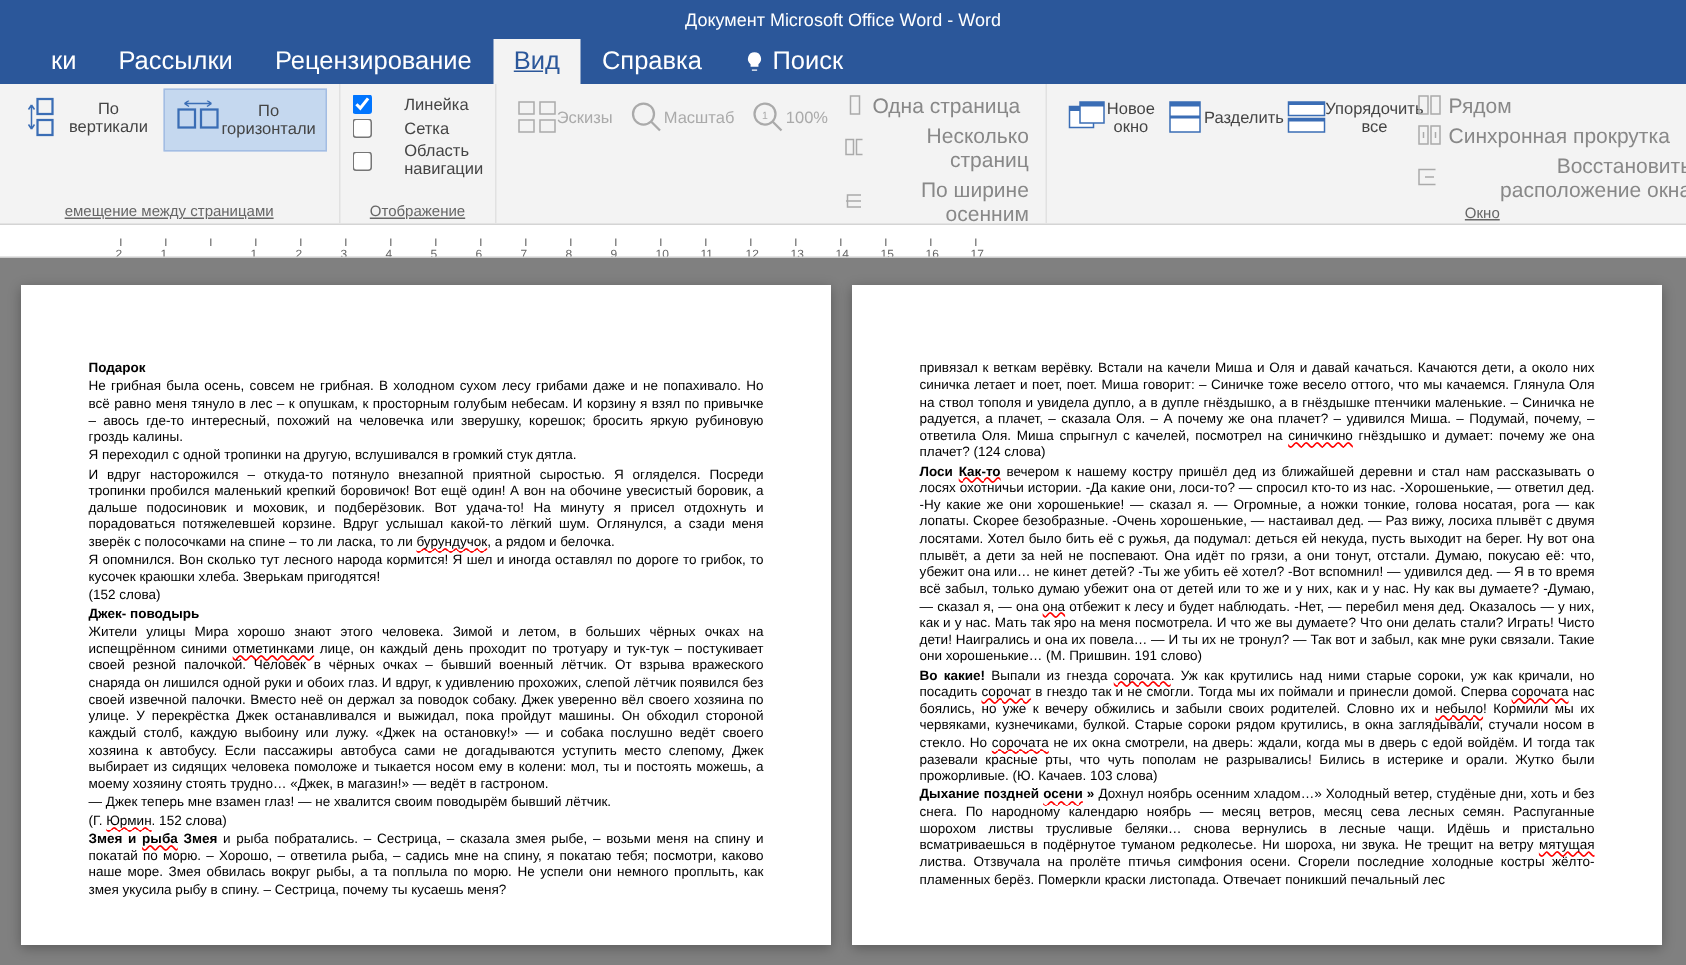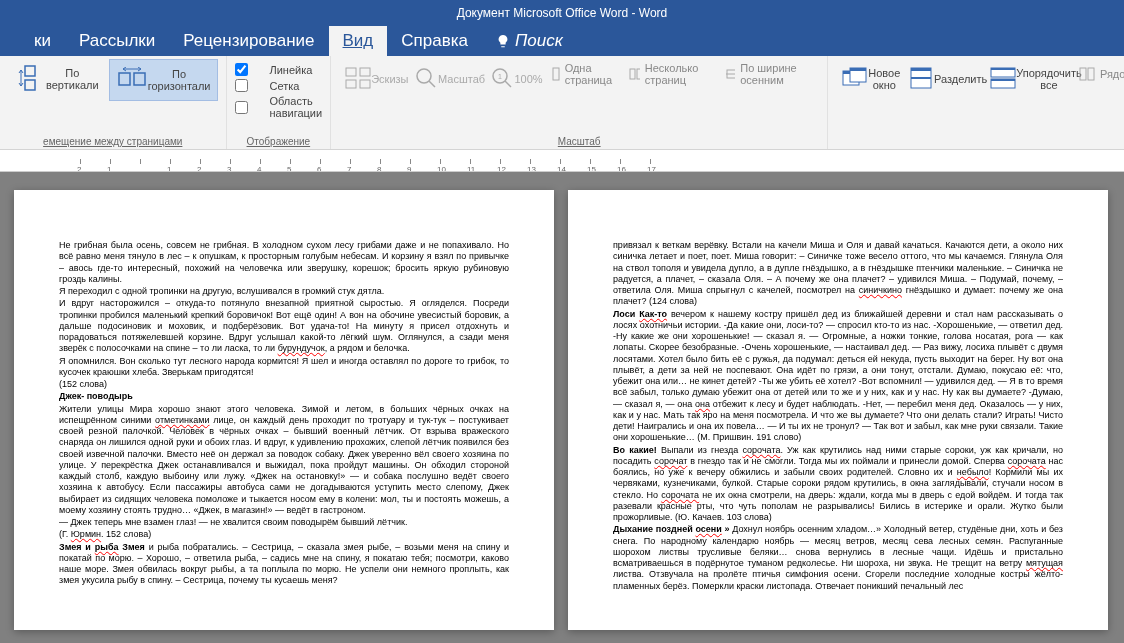--- a/index.html
+++ b/index.html
@@ -1,32 +1,32 @@
 <!DOCTYPE html>
 <html><head>
 <meta charset="utf-8">
 <style>
 * { margin: 0; padding: 0; box-sizing: border-box; font-family: 'Segoe UI', Tahoma, sans-serif; }
 body { background: #e6e6e6; overflow: hidden; width: 1124px; height: 643px; }
 .title-bar { background: #2b579a; color: #fff; height: 26px; display: flex; align-items: center; justify-content: center; font-size: 12px; }
 .tabs { background: #2b579a; height: 30px; display: flex; align-items: center; padding-left: 20px; }
 .tab { color: #fff; font-size: 17px; padding: 0 14px; height: 30px; display: flex; align-items: center; cursor: pointer; }
 .tab.active { background: #f3f3f3; color: #2b579a; text-decoration: underline; }
-.search-tab { display: flex; align-items: center; gap: 5px; font-style: italic; }
+.search-tab { display: flex; align-items: center; gap: 5px; }
 .ribbon { background: #f3f3f3; height: 94px; border-bottom: 1px solid #d4d4d4; display: flex; }
 .ribbon-group { border-right: 1px solid #e1e1e1; padding: 3px 8px 0 8px; display: flex; flex-direction: column; justify-content: space-between; }
 .ribbon-group-label { text-align: center; font-size: 10px; color: #666; padding: 2px 0; text-decoration: underline; }
 .group-content { display: flex; align-items: flex-start; gap: 4px; flex: 1; }
 .big-btn { display: flex; flex-direction: row; align-items: center; justify-content: flex-start; padding: 3px 6px; font-size: 11px; color: #444; cursor: pointer; text-align: center; min-width: 50px; }
 .big-btn.active { background: #c5d8ef; border: 1px solid #a3bde3; }
 .big-btn .icon { width: 32px; height: 32px; margin-bottom: 2px; display: flex; align-items: center; justify-content: center; }
 .check-list { display: flex; flex-direction: column; gap: 3px; padding-top: 4px; font-size: 11px; color: #444; }
 .check-item { display: flex; align-items: center; gap: 22px; cursor: pointer; }
 .check-item input { width: 13px; height: 13px; }
-.small-stack { display: flex; gap: 2px; font-size: 11px; color: #888; padding-top: 2px; }
+.small-stack { display: flex; flex-direction: column; gap: 2px; font-size: 14px; color: #888; padding-top: 2px; text-align: right; }
 .small-row { display: flex; align-items: center; gap: 5px; padding: 1px 3px; }
 .ruler-area { background: #fff; height: 22px; border-bottom: 1px solid #ccc; position: relative; font-size: 8px; color: #666; overflow: hidden; }
 .ruler { position: absolute; left: 80px; top: 0; height: 22px; display: flex; align-items: center; }
 .tick { width: 30px; border-left: 1px solid #888; height: 5px; position: relative; }
 .tick-label { position: absolute; top: 6px; left: -4px; }
 .doc-area { background: #808080; height: 471px; overflow: auto; display: flex; gap: 14px; padding: 18px 14px; }
 .page { background: #fff; width: 540px; min-height: 440px; box-shadow: 0 2px 8px rgba(0,0,0,0.3); padding: 50px 45px 20px 45px; font-size: 9px; line-height: 1.25; color: #000; font-family: 'Times New Roman', serif; }
 .page p { margin-bottom: 1px; text-align: justify; }
 .page .bold { font-weight: bold; }
 .page .err { text-decoration: underline wavy red; text-decoration-skip-ink: none; }
@@ -306,20 +306,21 @@
         <span class="tick-label">16</span>
       </div>
       <div class="tick">
         <span class="tick-label">17</span>
       </div>
     </div>
 </div>
 
 <div class="doc-area">
   <div class="page">
+    <p class="bold">Подарок</p>
     <p>Не грибная была осень, совсем не грибная. В холодном сухом лесу грибами даже и не попахивало. Но всё равно меня тянуло в лес – к опушкам, к просторным голубым небесам. И корзину я взял по привычке – авось где-то интересный, похожий на человечка или зверушку, корешок; бросить яркую рубиновую гроздь калины.</p>
     <p>Я переходил с одной тропинки на другую, вслушивался в громкий стук дятла.</p>
     <p><span>И вдруг насторожился – откуда-то потянуло внезапной приятной сыростью. Я огляделся. Посреди тропинки пробился маленький крепкий боровичок! Вот ещё один! А вон на обочине увесистый боровик, а дальше подосиновик и моховик, и подберёзовик. Вот удача-то! На минуту я присел отдохнуть и порадоваться потяжелевшей корзине. Вдруг услышал какой-то лёгкий шум. Оглянулся, а сзади меня зверёк с полосочками на спине – то ли ласка, то ли </span><span class="err">бурундучок</span><span>, а рядом и белочка.</span></p>
     <p>Я опомнился. Вон сколько тут лесного народа кормится! Я шел и иногда оставлял по дороге то грибок, то кусочек краюшки хлеба. Зверькам пригодятся!</p>
     <p>(152 слова)</p>
     <p class="bold">Джек- поводырь</p>
     <p><span>Жители улицы Мира хорошо знают этого человека. Зимой и летом, в больших чёрных очках на испещрённом синими </span><span class="err">отметинками</span><span> лице, он каждый день проходит по тротуару и тук-тук – постукивает своей резной палочкой. Человек в чёрных очках – бывший военный лётчик. От взрыва вражеского снаряда он лишился одной руки и обоих глаз. И вдруг, к удивлению прохожих, слепой лётчик появился без своей извечной палочки. Вместо неё он держал за поводок собаку. Джек уверенно вёл своего хозяина по улице. У перекрёстка Джек останавливался и выжидал, пока пройдут машины. Он обходил стороной каждый столб, каждую выбоину или лужу. «Джек на остановку!» — и собака послушно ведёт своего хозяина к автобусу. Если пассажиры автобуса сами не догадываются уступить место слепому, Джек выбирает из сидящих человека помоложе и тыкается носом ему в колени: мол, ты и постоять можешь, а моему хозяину стоять трудно… «Джек, в магазин!» — ведёт в гастроном.</span></p>
     <p>— Джек теперь мне взамен глаз! — не хвалится своим поводырём бывший лётчик.</p>
     <p><span>(Г. </span><span class="err">Юрмин</span><span>. 152 слова)</span></p>
     <p><span class="bold"><span>Змея и </span><span class="err">рыба</span><span> Змея</span></span><span> и рыба побратались. – Сестрица, – сказала змея рыбе, – возьми меня на спину и покатай по морю. – Хорошо, – ответила рыба, – садись мне на спину, я покатаю тебя; посмотри, каково наше море. Змея обвилась вокруг рыбы, а та поплыла по морю. Не успели они немного проплыть, как змея укусила рыбу в спину. – Сестрица, почему ты кусаешь меня?</span></p>

